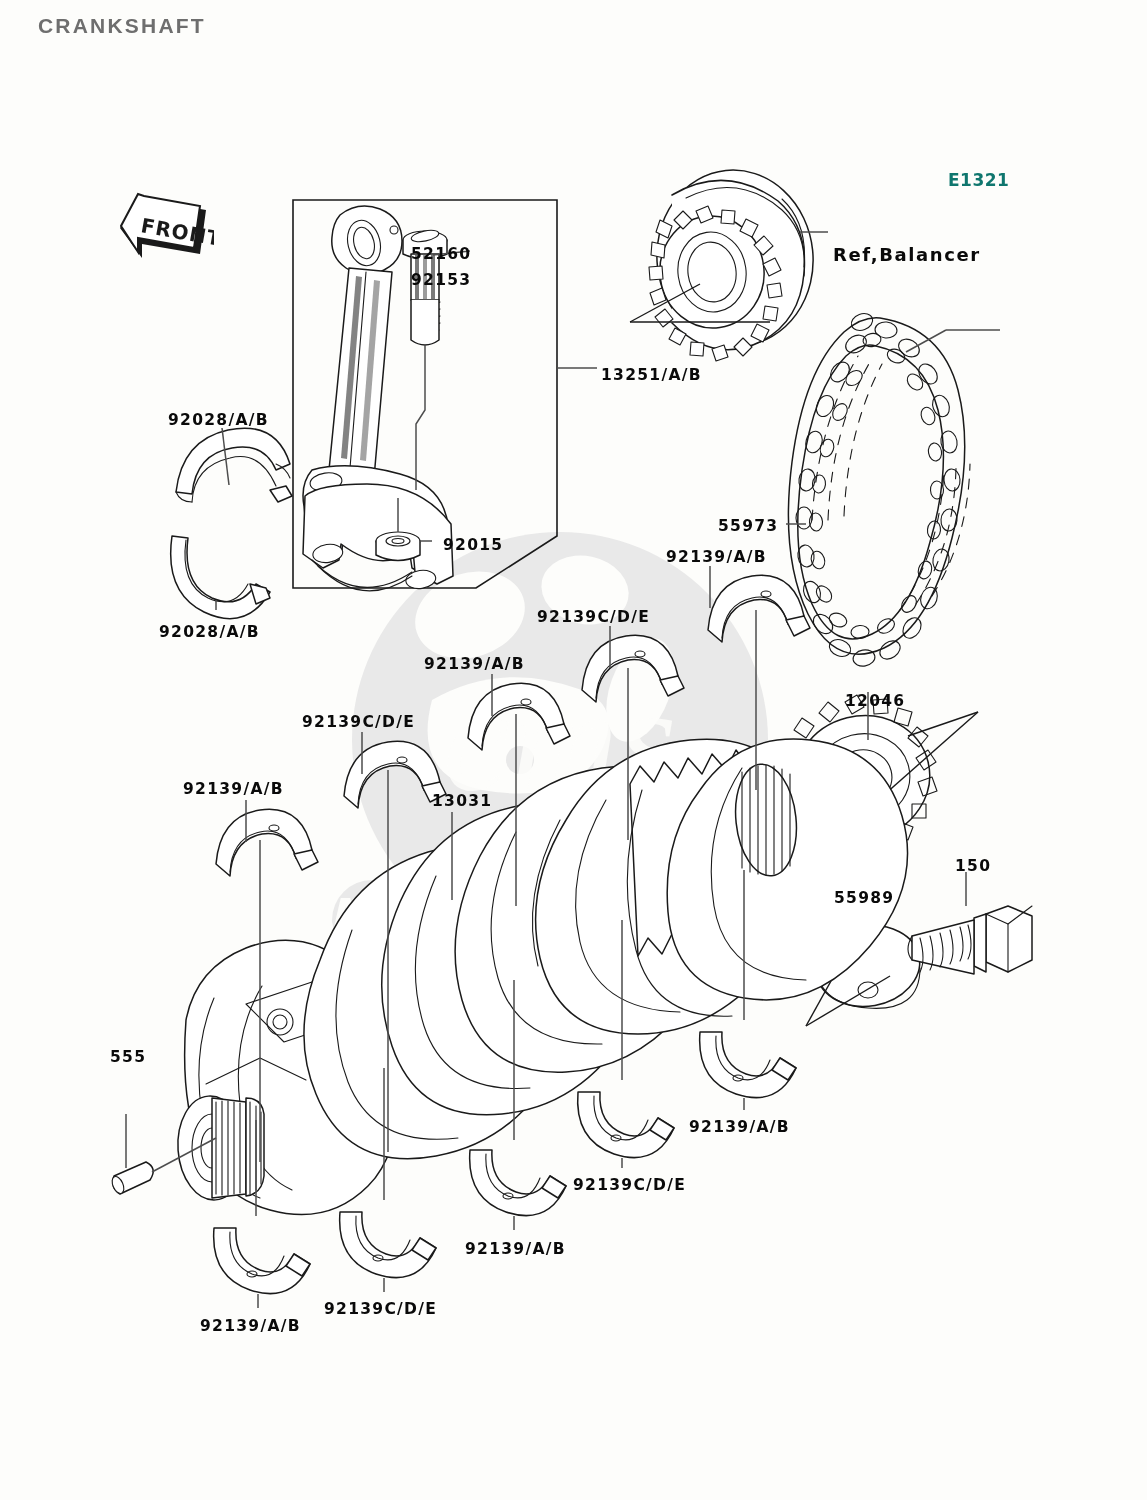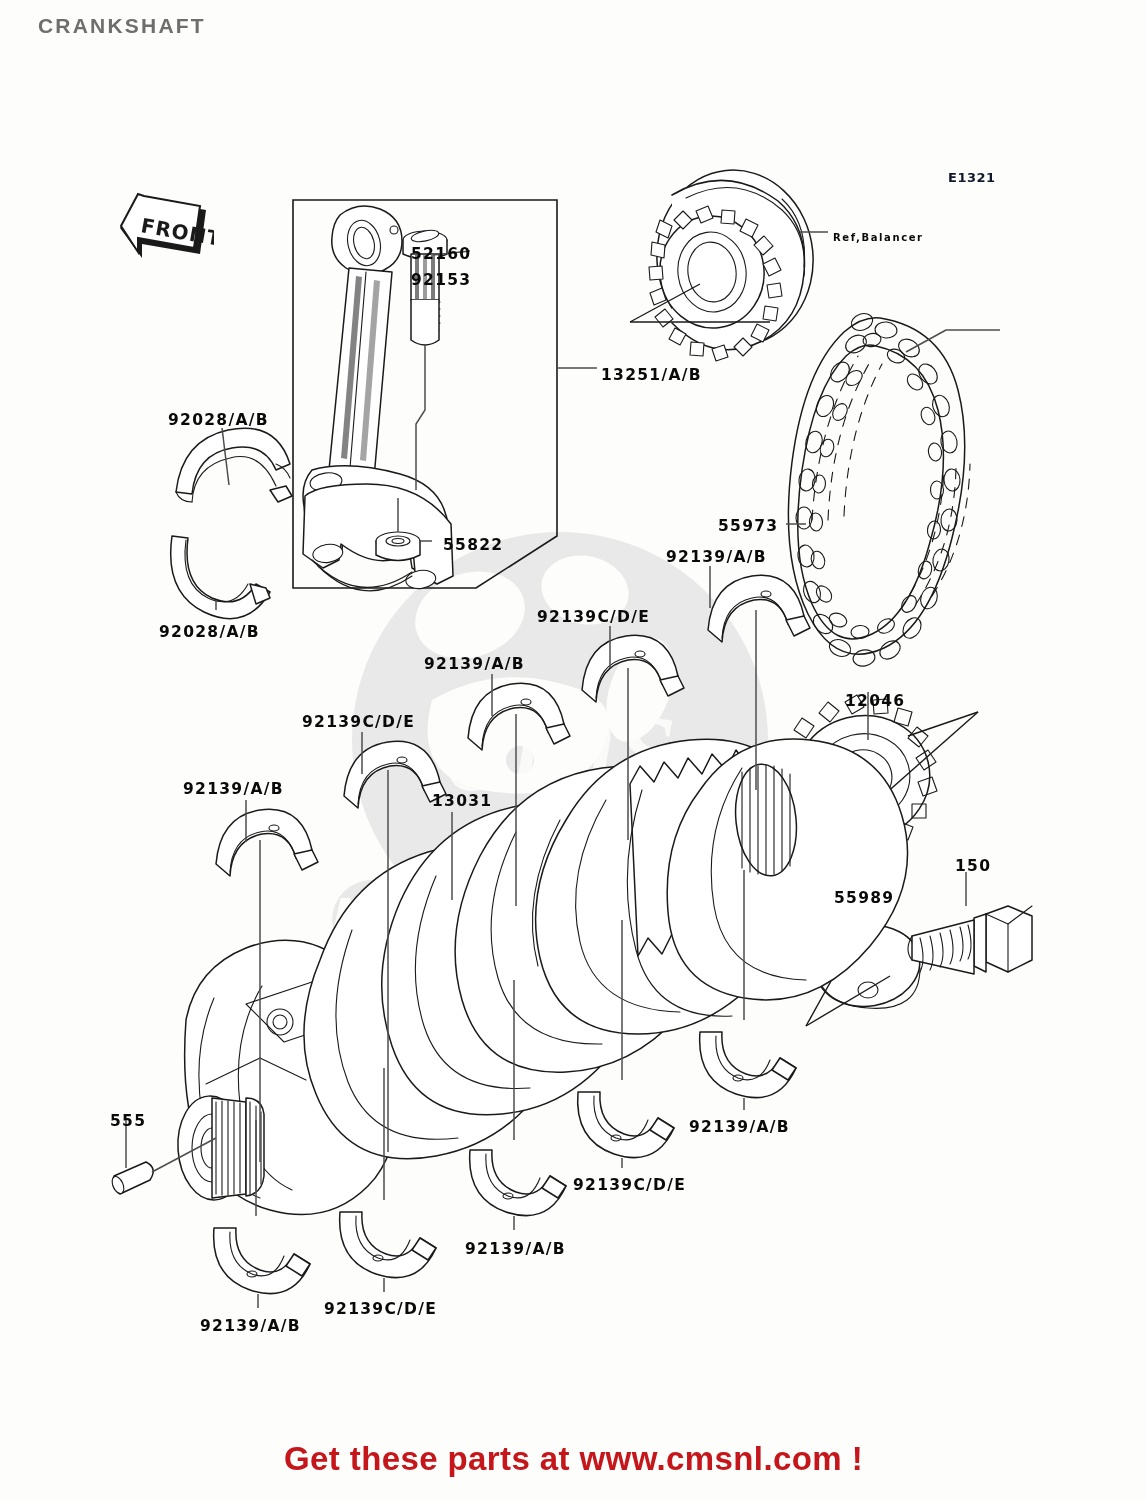--- a/index.html
+++ b/index.html
@@ -13,34 +13,34 @@
   
   .page-title{
     position:absolute;left:38px;top:14px;
     font-family:"Liberation Sans", sans-serif;
     font-size:21px;letter-spacing:2.2px;color:#6e6e6e;font-weight:700;
     white-space:nowrap;
   }
   .diagram-code{
     position:absolute;left:948px;top:170px;
     font-family:"DejaVu Sans", sans-serif;
-    font-size:13px;font-weight:bold;color:#0f172a;letter-spacing:.5px;
+    font-size:17px;font-weight:bold;color:#0f766e;letter-spacing:.5px;
   }
 
   
   #art{position:absolute;left:0;top:0;width:1147px;height:1500px;}
 
   
   .lbl{
     position:absolute;
     font-family:"DejaVu Sans", sans-serif;
     font-size:15.5px;font-weight:bold;color:#0a0a0a;
     letter-spacing:1.3px;white-space:nowrap;
   }
-  .lbl.ref{font-size:10px;letter-spacing:1.6px;}
+  .lbl.ref{font-size:18px;letter-spacing:1.6px;margin-top:12px;}
 
   
   .front-badge{position:absolute;left:118px;top:186px;width:96px;height:84px;}
 
   
   .footer-banner{
     position:absolute;left:0;top:1440px;width:1147px;text-align:center;
     font-family:"Liberation Sans", sans-serif;
     font-size:33px;font-weight:bold;color:#c5161c;letter-spacing:.4px;
   }
@@ -518,38 +518,37 @@
       <path d="M384 1200 L384 1068"></path>
       <path d="M256 1216 L256 1120"></path>
     </g>
 
     <path class="lead" d="M452 812 L452 900"></path>
   </svg>
 
   <div class="lbl" style="left:411px;top:245px">52160</div>
   <div class="lbl" style="left:411px;top:271px">92153</div>
   <div class="lbl" style="left:601px;top:366px">13251/A/B</div>
-  <div class="lbl" style="left:443px;top:536px">55822</div>
+  <div class="lbl" style="left:443px;top:536px">92015</div>
   <div class="lbl" style="left:168px;top:411px">92028/A/B</div>
   <div class="lbl" style="left:159px;top:623px">92028/A/B</div>
   <div class="lbl ref" style="left:833px;top:232px">Ref,Balancer</div>
   <div class="lbl" style="left:718px;top:517px">55973</div>
   <div class="lbl" style="left:845px;top:692px">12046</div>
   <div class="lbl" style="left:834px;top:889px">55989</div>
   <div class="lbl" style="left:955px;top:857px">150</div>
   <div class="lbl" style="left:432px;top:792px">13031</div>
-  <div class="lbl" style="left:110px;top:1112px">555</div>
+  <div class="lbl" style="left:110px;top:1048px">555</div>
 
   <div class="lbl" style="left:666px;top:548px">92139/A/B</div>
   <div class="lbl" style="left:537px;top:608px">92139C/D/E</div>
   <div class="lbl" style="left:424px;top:655px">92139/A/B</div>
   <div class="lbl" style="left:302px;top:713px">92139C/D/E</div>
   <div class="lbl" style="left:183px;top:780px">92139/A/B</div>
 
   <div class="lbl" style="left:689px;top:1118px">92139/A/B</div>
   <div class="lbl" style="left:573px;top:1176px">92139C/D/E</div>
   <div class="lbl" style="left:465px;top:1240px">92139/A/B</div>
   <div class="lbl" style="left:324px;top:1300px">92139C/D/E</div>
   <div class="lbl" style="left:200px;top:1317px">92139/A/B</div>
 
-  <div class="footer-banner">Get these parts at www.cmsnl.com !</div>
 
 </div>
 
 </body></html>

